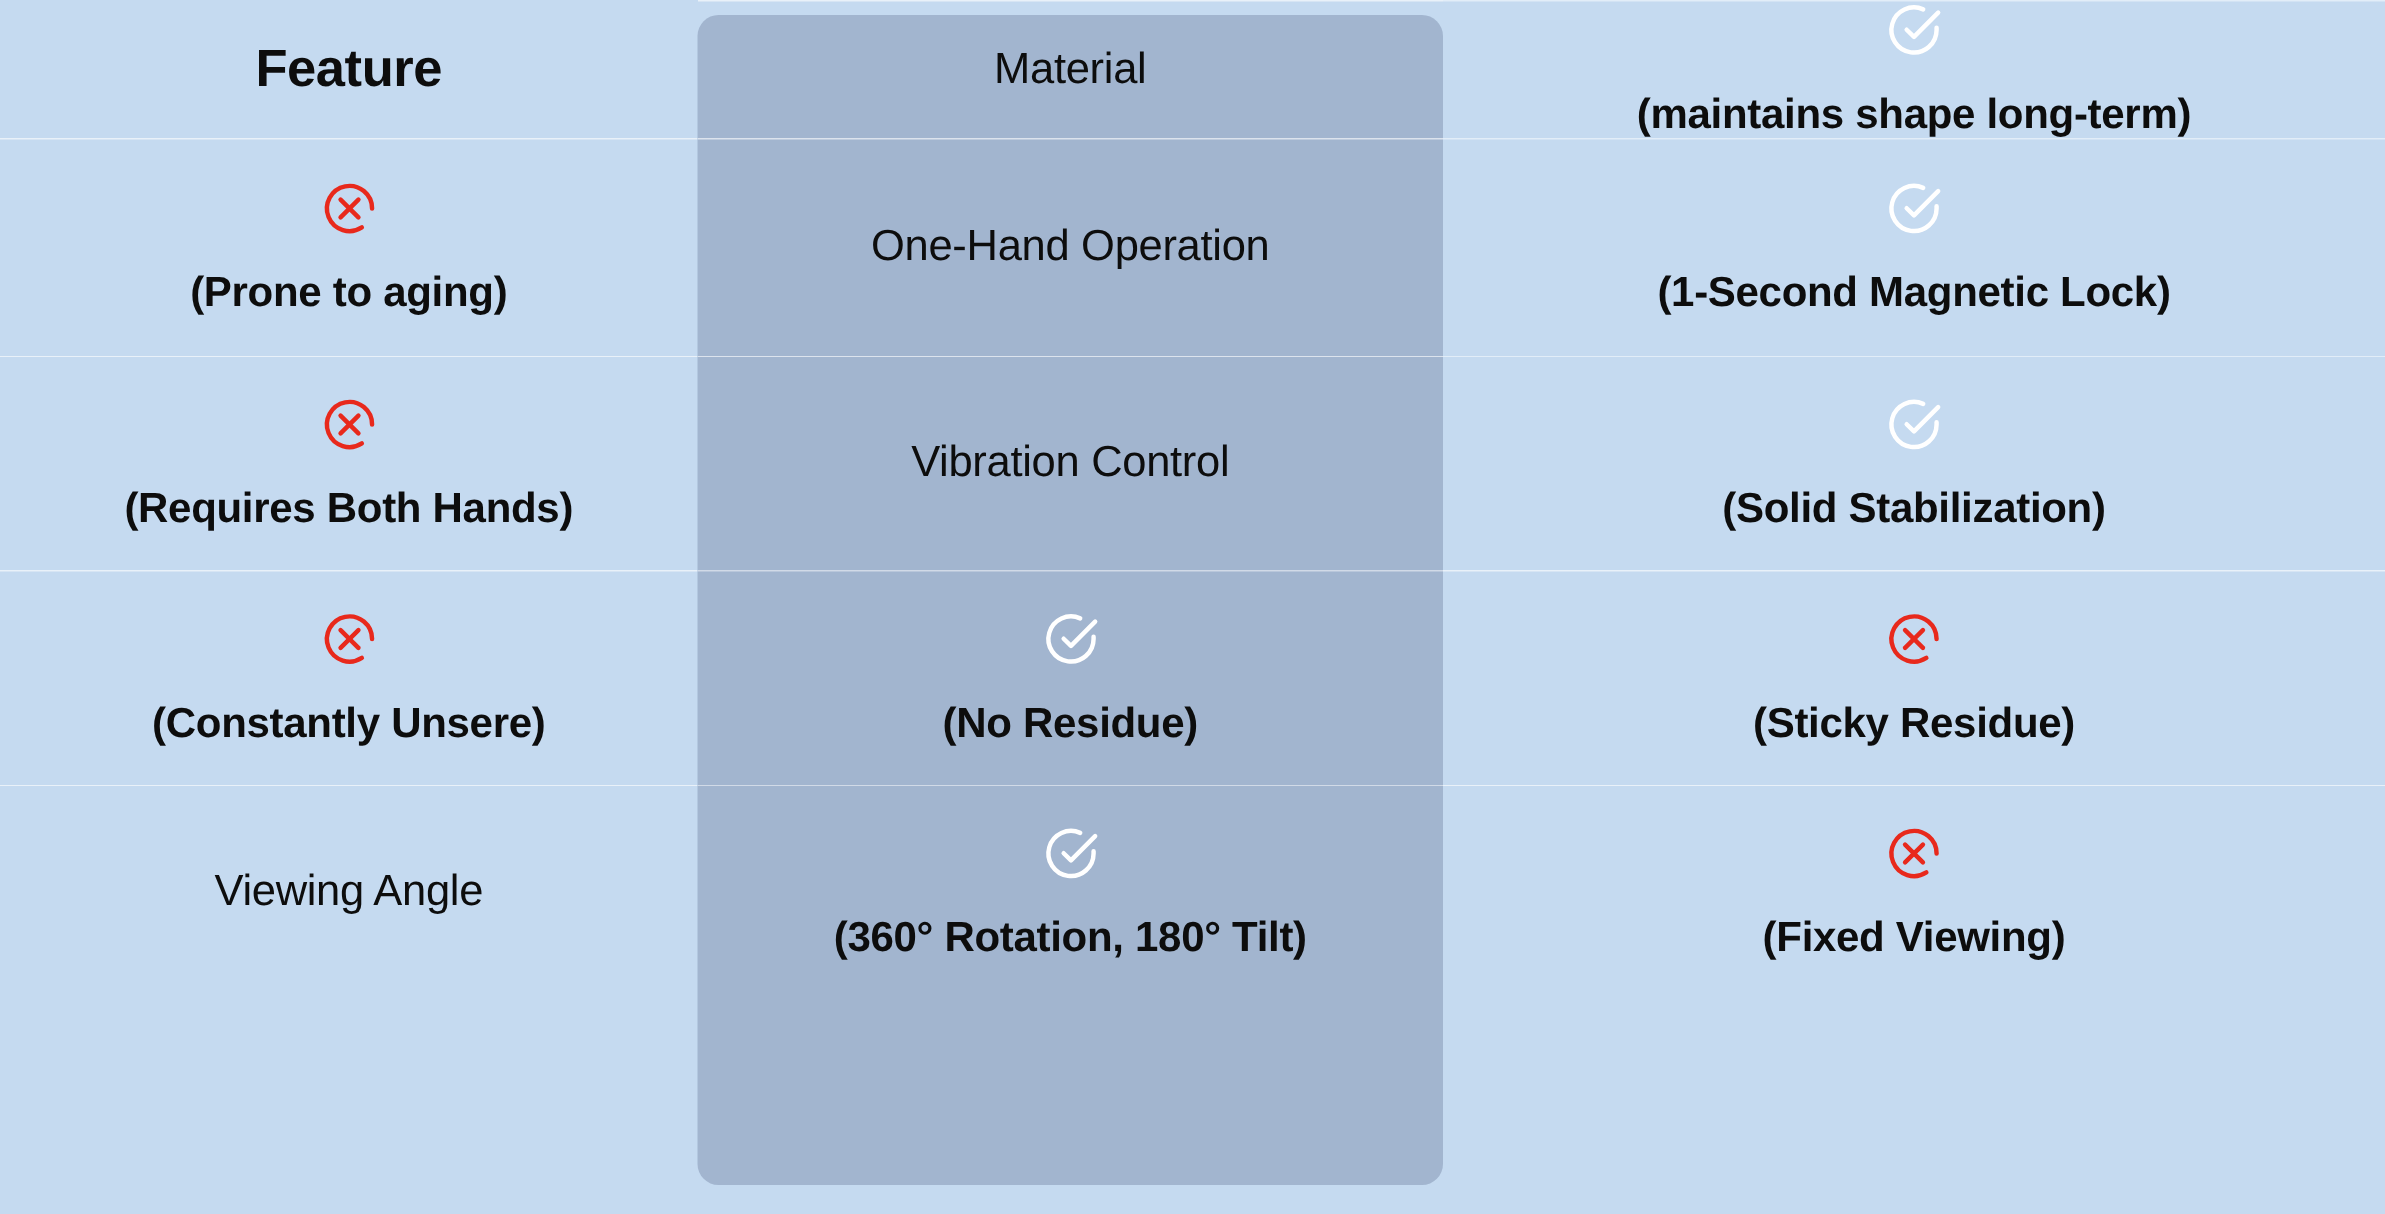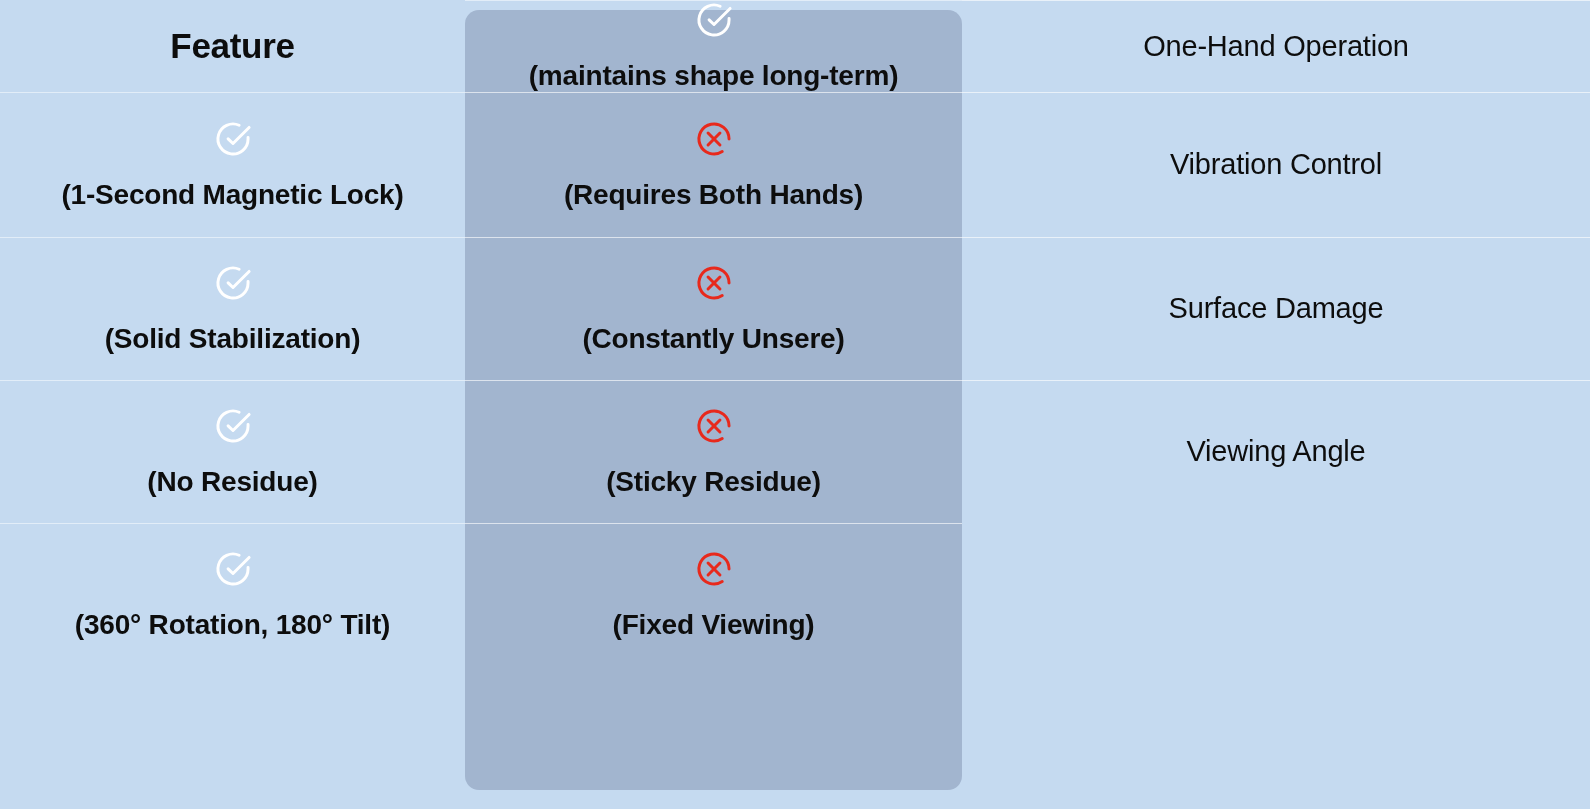--- a/index.html
+++ b/index.html
@@ -101,29 +101,42 @@
 <div id="table-root">
 
   <div class="highlight-panel"></div>
 
   <div class="grid">
 
     <div class="cell header-cell">
       <span>Feature</span>
     </div>
 
+    <div class="cell feature-cell row-sep">
+      <span>Material</span>
+    </div>
     <div class="cell value-cell row-sep mid">
       <span class="icon">
         <svg width="42" height="42" viewBox="0 0 24 24" fill="none" stroke="#ffffff" stroke-width="1.7" stroke-linecap="round" stroke-linejoin="round">
           <path d="M20.6 11.1V12a8.6 8.6 0 1 1-5.1-7.86"></path>
           <polyline points="21.2,5.4 12,14.6 9.2,11.9"></polyline>
         </svg>
       </span>
       <span class="caption">(maintains shape long-term)</span>
     </div>
+    <div class="cell value-cell row-sep">
+      <span class="icon">
+        <svg width="42" height="42" viewBox="0 0 24 24" fill="none" stroke="#e8291c" stroke-width="1.7" stroke-linecap="round" stroke-linejoin="round">
+          <path d="M20.6 12a8.6 8.6 0 1 0-3.9 7.2"></path>
+          <line x1="8.6" y1="8.6" x2="15.4" y2="15.4"></line>
+          <line x1="15.4" y1="8.6" x2="8.6" y2="15.4"></line>
+        </svg>
+      </span>
+      <span class="caption">(Prone to aging)</span>
+    </div>
 
     <div class="cell feature-cell row-sep">
       <span>One-Hand Operation</span>
     </div>
     <div class="cell value-cell row-sep mid">
       <span class="icon">
         <svg width="42" height="42" viewBox="0 0 24 24" fill="none" stroke="#ffffff" stroke-width="1.7" stroke-linecap="round" stroke-linejoin="round">
           <path d="M20.6 11.1V12a8.6 8.6 0 1 1-5.1-7.86"></path>
           <polyline points="21.2,5.4 12,14.6 9.2,11.9"></polyline>
         </svg>
@@ -157,23 +170,20 @@
       <span class="icon">
         <svg width="42" height="42" viewBox="0 0 24 24" fill="none" stroke="#e8291c" stroke-width="1.7" stroke-linecap="round" stroke-linejoin="round">
           <path d="M20.6 12a8.6 8.6 0 1 0-3.9 7.2"></path>
           <line x1="8.6" y1="8.6" x2="15.4" y2="15.4"></line>
           <line x1="15.4" y1="8.6" x2="8.6" y2="15.4"></line>
         </svg>
       </span>
       <span class="caption">(Constantly Unsere)</span>
     </div>
 
-    <div class="cell feature-cell row-sep">
-      <span>Surface Damage</span>
-    </div>
     <div class="cell value-cell row-sep mid">
       <span class="icon">
         <svg width="42" height="42" viewBox="0 0 24 24" fill="none" stroke="#ffffff" stroke-width="1.7" stroke-linecap="round" stroke-linejoin="round">
           <path d="M20.6 11.1V12a8.6 8.6 0 1 1-5.1-7.86"></path>
           <polyline points="21.2,5.4 12,14.6 9.2,11.9"></polyline>
         </svg>
       </span>
       <span class="caption">(No Residue)</span>
     </div>
     <div class="cell value-cell row-sep">

